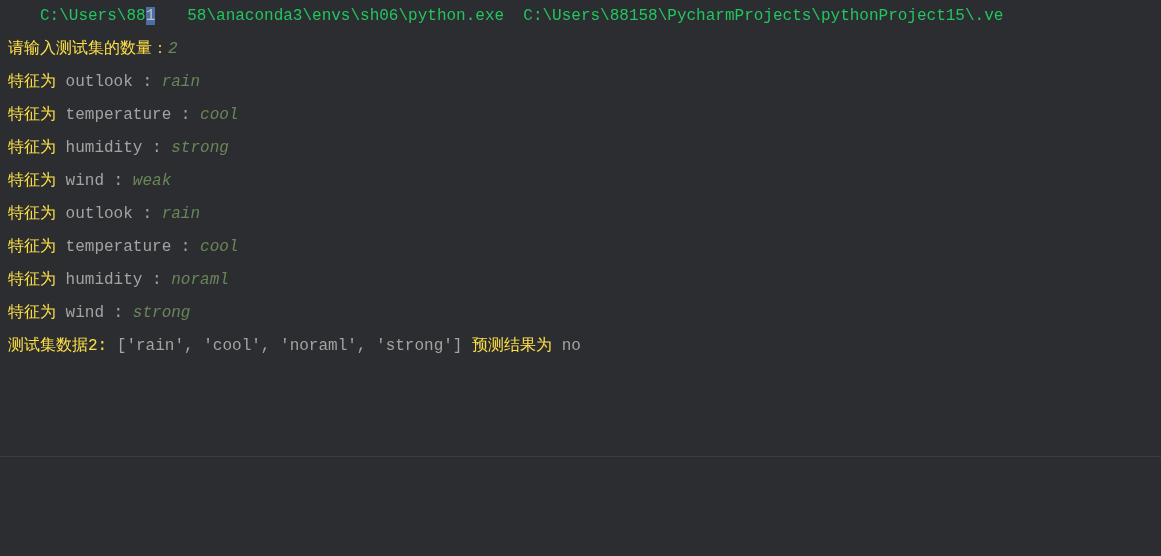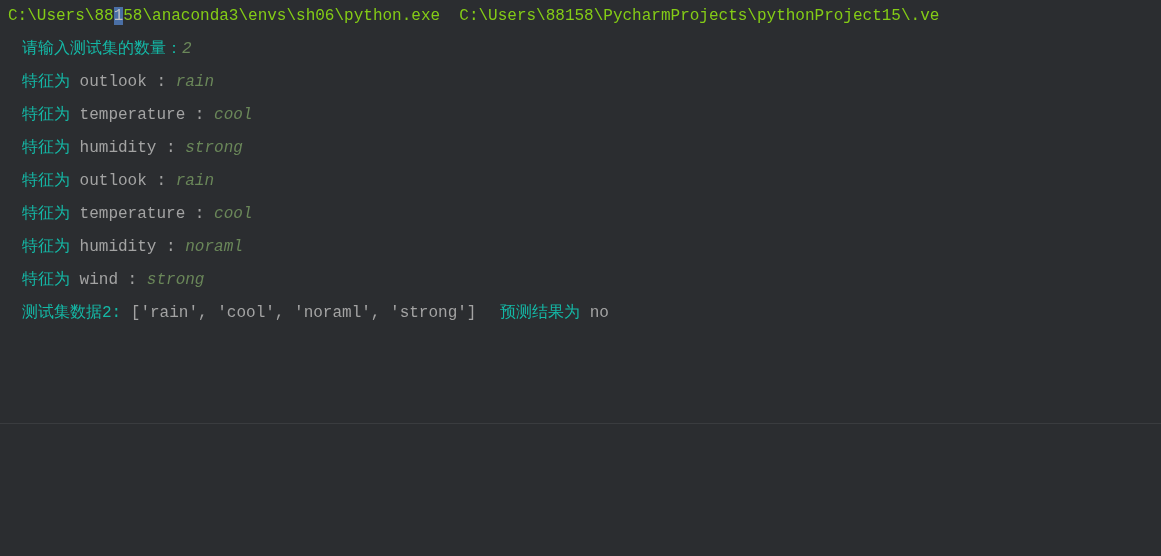--- a/index.html
+++ b/index.html
@@ -15,29 +15,29 @@
     }
     .console {
       padding: 0 8px;
       line-height: 33px;
     }
     .line {
       white-space: pre;
       display: block;
     }
     .path {
-      color: #84cc16;
+      color: #22c55e;
+      margin-left: 32px;
     }
     .highlight-bg {
       background: #4a6fa5;
       color: #bcbec4;
     }
     .gray-text {
-      color: #14b8a6;
-      margin-left: 14px;
+      color: #fde047;
     }
     .white-text {
       color: #a3a3a3;
     }
     .green-italic {
       color: #6a8759;
       font-style: italic;
     }
     .divider {
       height: 1px;
@@ -48,20 +48,21 @@
   </style>
 </head>
 <body>
 
 <div class="console">
   <span class="line"><span class="path">C:\Users\88</span><span class="highlight-bg">1</span><span class="path">58\anaconda3\envs\sh06\python.exe  C:\Users\88158\PycharmProjects\pythonProject15\.ve</span></span>
   <span class="line"><span class="gray-text">请输入测试集的数量：</span><span class="green-italic">2</span></span>
   <span class="line"><span class="gray-text">特征为 </span><span class="white-text">outlook</span><span class="white-text"> : </span><span class="green-italic">rain</span></span>
   <span class="line"><span class="gray-text">特征为 </span><span class="white-text">temperature</span><span class="white-text"> : </span><span class="green-italic">cool</span></span>
   <span class="line"><span class="gray-text">特征为 </span><span class="white-text">humidity</span><span class="white-text"> : </span><span class="green-italic">strong</span></span>
+  <span class="line"><span class="gray-text">特征为 </span><span class="white-text">wind</span><span class="white-text"> : </span><span class="green-italic">weak</span></span>
   <span class="line"><span class="gray-text">特征为 </span><span class="white-text">outlook</span><span class="white-text"> : </span><span class="green-italic">rain</span></span>
   <span class="line"><span class="gray-text">特征为 </span><span class="white-text">temperature</span><span class="white-text"> : </span><span class="green-italic">cool</span></span>
   <span class="line"><span class="gray-text">特征为 </span><span class="white-text">humidity</span><span class="white-text"> : </span><span class="green-italic">noraml</span></span>
   <span class="line"><span class="gray-text">特征为 </span><span class="white-text">wind</span><span class="white-text"> : </span><span class="green-italic">strong</span></span>
   <span class="line"><span class="gray-text">测试集数据2: </span><span class="white-text">['rain', 'cool', 'noraml', 'strong']</span><span class="gray-text"> 预测结果为 </span><span class="white-text">no</span></span>
   <span class="line"> </span>
 </div>
 <div class="divider"></div>
 
 </body></html>

